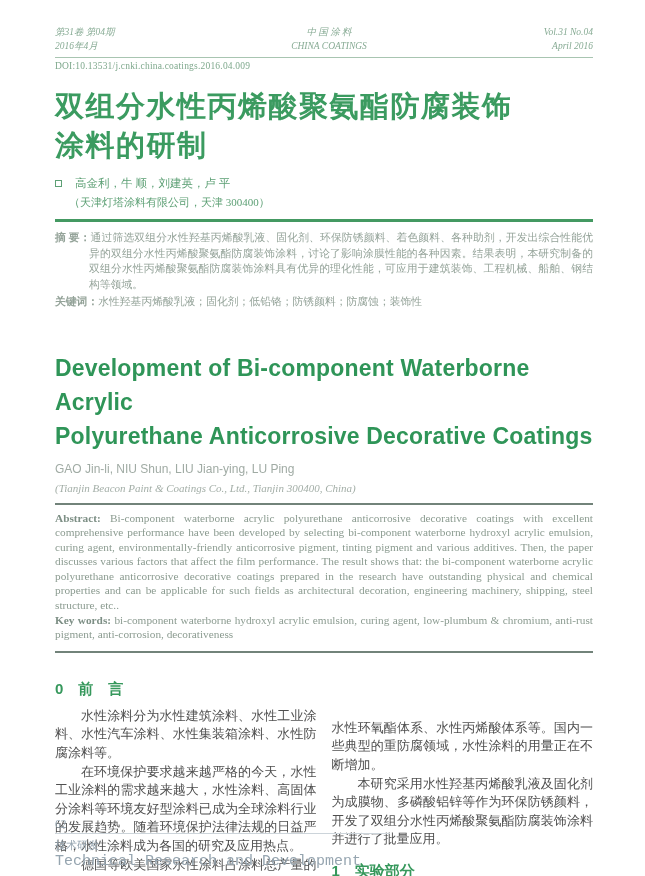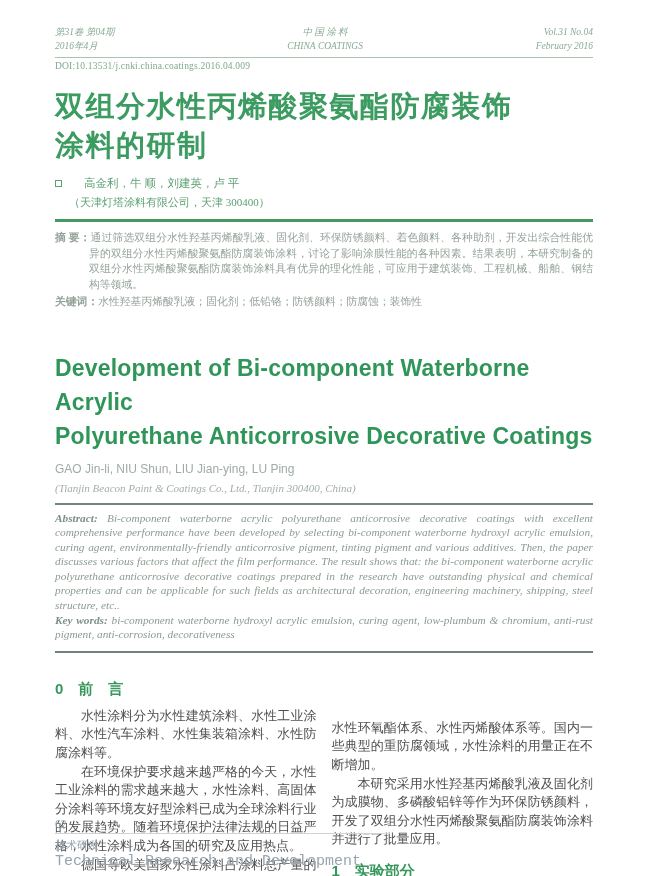--- a/index.html
+++ b/index.html
@@ -27,21 +27,21 @@
 
   
   .title-cn {
     margin-top: 16px;
     font-family: Liberation Serif, serif;
     font-weight: bold; font-size: 29px; line-height: 39px;
     color: #3b9b60; letter-spacing: 1.5px;
   }
   .authors-cn {
     margin-top: 11px; color: #5da075; font-size: 11.5px;
-    display: flex; align-items: center; gap: 22px;
+    display: flex; align-items: center; gap: 13px;
   }
   .author-marker {
     width: 7px; height: 7px; border: 1.5px solid #5da075; display: inline-block;
   }
   .affil-cn { margin-top: 4px; padding-left: 14px; color: #5da075; font-size: 11px; }
   .rule-green { height: 3px; background: #449962; margin-top: 9px; }
 
   
   .abstract-cn { margin-top: 8px; color: #94a399; font-size: 10.8px; line-height: 15.5px; }
   .abs-para { text-align: justify; padding-left: 34px; text-indent: -34px; }
@@ -54,21 +54,21 @@
     margin-top: 41px;
     font-family: "Liberation Sans", sans-serif;
     font-weight: bold; font-size: 23px; line-height: 34px;
     color: #2f9558; letter-spacing: .2px;
   }
   .authors-en { margin-top: 9px; color: #a0aba4; font-size: 12px; font-family: "Liberation Sans", sans-serif; }
   .affil-en { margin-top: 6px; color: #a3aea7; font-size: 11px; font-style: italic; }
   .rule-dark { height: 2px; background: #72837a; margin-top: 9px; }
 
   
-  .abstract-en { margin-top: 6px; color: #8b9b90; font-size: 11.3px; line-height: 14.6px; text-align: justify; font-style: italic; }
+  .abstract-en { margin-top: 6px; color: #8b9b90; font-size: 11.3px; line-height: 14.6px; text-align: justify; }
   .abstract-en .en-label { font-weight: bold; color: #7d8f85; }
   .abstract-en p + p { margin-top: 0; }
 
   
   .two-col { display: flex; gap: 15px; margin-top: 26px; color: #4f4f4f; }
   .col { width: 269px; font-size: 13px; line-height: 18.6px; text-align: justify; }
   .sec-head {
     font-family: "Liberation Sans", sans-serif;
     color: #36985c; font-weight: bold; font-size: 15px; line-height: 20px;
     margin-bottom: 8px;
@@ -104,21 +104,21 @@
       <div class="head-left">
         <div>第31卷 第04期</div>
         <div>2016年4月</div>
       </div>
       <div class="head-center">
         <div>中 国 涂 料</div>
         <div>CHINA COATINGS</div>
       </div>
       <div class="head-right">
         <div>Vol.31 No.04</div>
-        <div>February 2016</div>
+        <div>April 2016</div>
       </div>
     </div>
     <div class="head-rule"></div>
     <div class="doi">DOI:10.13531/j.cnki.china.coatings.2016.04.009</div>
 
     <h1 class="title-cn">
       <span>双组分水性丙烯酸聚氨酯防腐装饰</span><br>
       <span>涂料的研制</span>
     </h1>
 

